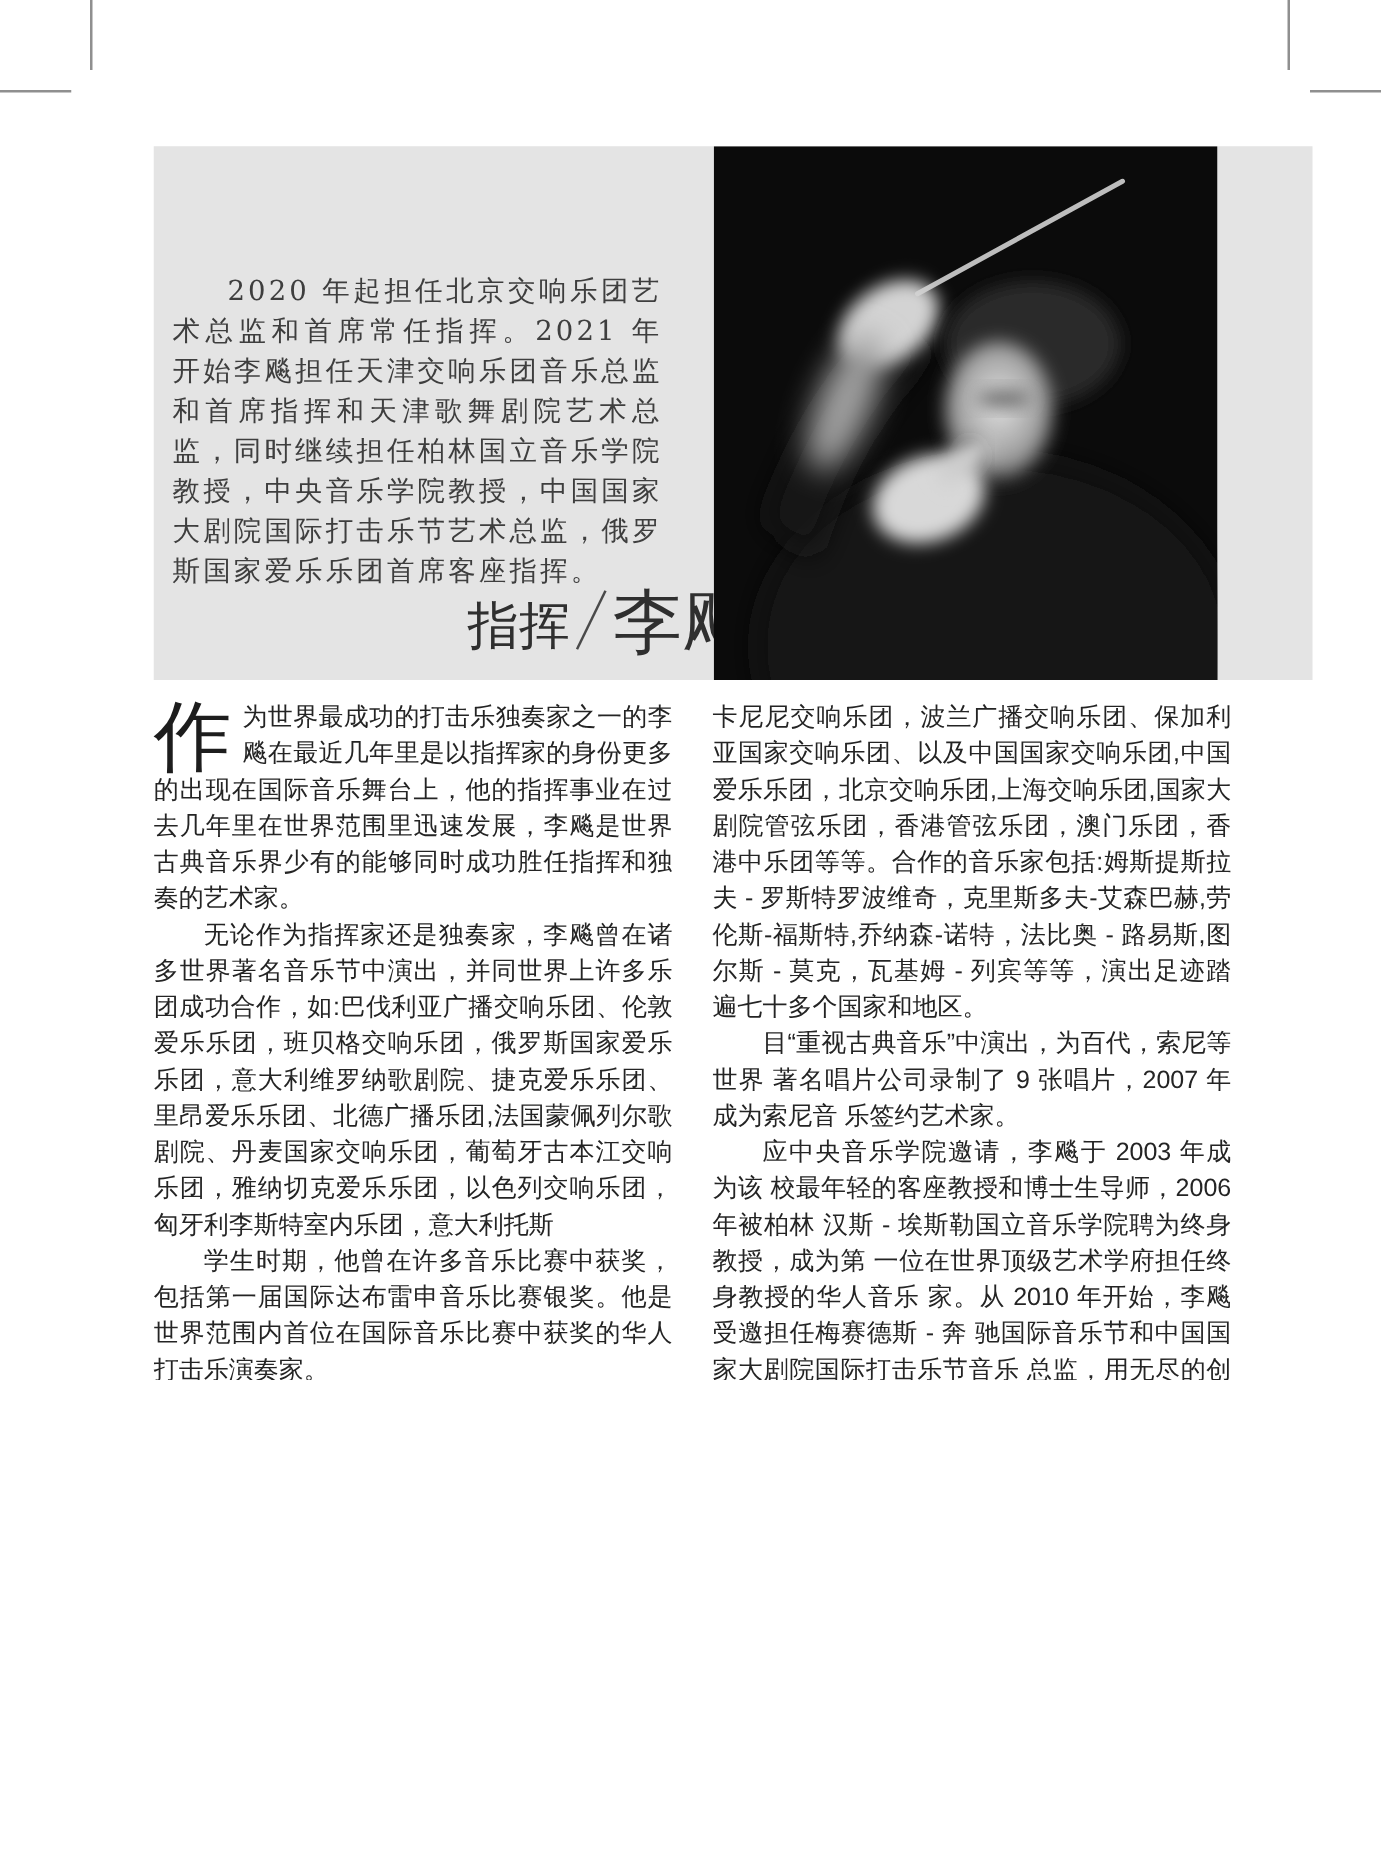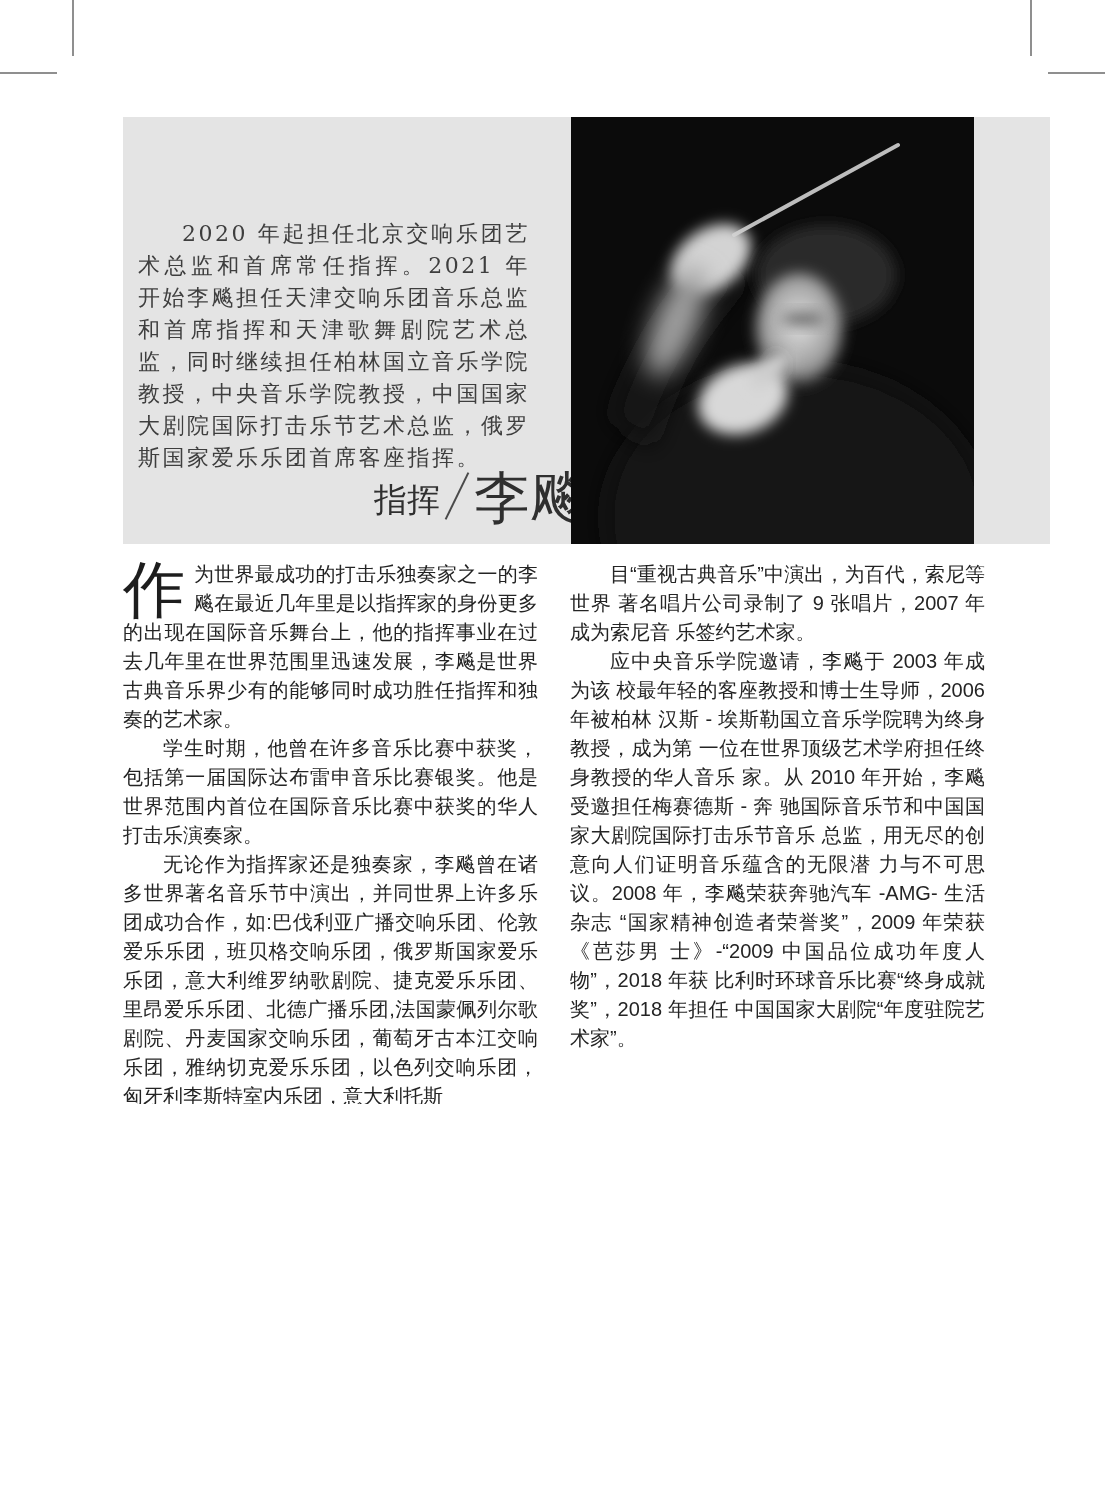--- a/index.html
+++ b/index.html
@@ -30,21 +30,21 @@
     text-indent:2em;
     color:#3e3e3e;
     text-align:justify;
   }
   
   .title{
     position:absolute;left:374px;top:470px;
     display:flex;align-items:flex-end;
     color:#2f2f2f;
   }
-  .title .role{font-size:33px;line-height:31px;padding-bottom:4px;font-family:Liberation Serif, serif;}
+  .title .role{font-size:41px;line-height:31px;padding-bottom:4px;}
   .title .slash{
     width:2px;height:52px;background:#4a4a4a;
     transform:rotate(26deg);
     margin:0 16px -2px 16px;
   }
   .title .name{font-size:56px;line-height:44px;}
   
   .photo{
     position:absolute;left:571px;top:117px;
     width:403px;height:427px;
@@ -132,24 +132,25 @@
 
       <ellipse cx="172" cy="282" rx="46" ry="34" transform="rotate(-20 172 282)" fill="#d8d8d8" filter="url(#soft)"></ellipse>
 
       <ellipse cx="200" cy="252" rx="26" ry="12" transform="rotate(-40 200 252)" fill="#cfcfcf" filter="url(#soft)"></ellipse>
     </svg>
   </div>
 
   <div class="content">
     <div class="col">
       <p><span class="dropcap">作</span><span>为世界最成功的打击乐独奏家之一的李飚在最近几年里是以指挥家的身份更多的出现在国际音乐舞台上，他的指挥事业在过去几年里在世界范围里迅速发展，李飚是世界古典音乐界少有的能够同时成功胜任指挥和独奏的艺术家。</span></p>
+      <p class="indent">无论作为指挥家还是独奏家，李飚曾在诸多世界著名音乐节中演出，并同世界上许多乐团成功合作，如:巴伐利亚广播交响乐团、伦敦爱乐乐团，班贝格交响乐团，俄罗斯国家爱乐乐团，意大利维罗纳歌剧院、捷克爱乐乐团、里昂爱乐乐团、北德广播乐团,法国蒙佩列尔歌剧院、丹麦国家交响乐团，葡萄牙古本江交响乐团，雅纳切克爱乐乐团，以色列交响乐团，匈牙利李斯特室内乐团，意大利托斯</p>
       <p class="indent">学生时期，他曾在许多音乐比赛中获奖，包括第一届国际达布雷申音乐比赛银奖。他是世界范围内首位在国际音乐比赛中获奖的华人打击乐演奏家。</p>
-      <p class="indent">无论作为指挥家还是独奏家，李飚曾在诸多世界著名音乐节中演出，并同世界上许多乐团成功合作，如:巴伐利亚广播交响乐团、伦敦爱乐乐团，班贝格交响乐团，俄罗斯国家爱乐乐团，意大利维罗纳歌剧院、捷克爱乐乐团、里昂爱乐乐团、北德广播乐团,法国蒙佩列尔歌剧院、丹麦国家交响乐团，葡萄牙古本江交响乐团，雅纳切克爱乐乐团，以色列交响乐团，匈牙利李斯特室内乐团，意大利托斯</p>
     </div>
     <div class="col">
+      <p>卡尼尼交响乐团，波兰广播交响乐团、保加利亚国家交响乐团、以及中国国家交响乐团,中国爱乐乐团，北京交响乐团,上海交响乐团,国家大剧院管弦乐团，香港管弦乐团，澳门乐团，香港中乐团等等。合作的音乐家包括:姆斯提斯拉夫 - 罗斯特罗波维奇，克里斯多夫-艾森巴赫,劳伦斯-福斯特,乔纳森-诺特，法比奥 - 路易斯,图尔斯 - 莫克，瓦基姆 - 列宾等等，演出足迹踏遍七十多个国家和地区。</p>
       <p class="indent">目“重视古典音乐”中演出，为百代，索尼等世界 著名唱片公司录制了 9 张唱片，2007 年成为索尼音 乐签约艺术家。</p>
       <p class="indent">应中央音乐学院邀请，李飚于 2003 年成为该 校最年轻的客座教授和博士生导师，2006 年被柏林 汉斯 - 埃斯勒国立音乐学院聘为终身教授，成为第 一位在世界顶级艺术学府担任终身教授的华人音乐 家。从 2010 年开始，李飚受邀担任梅赛德斯 - 奔 驰国际音乐节和中国国家大剧院国际打击乐节音乐 总监，用无尽的创意向人们证明音乐蕴含的无限潜 力与不可思议。2008 年，李飚荣获奔驰汽车 -AMG- 生活杂志 “国家精神创造者荣誉奖”，2009 年荣获《芭莎男 士》-“2009 中国品位成功年度人物”，2018 年获 比利时环球音乐比赛“终身成就奖”，2018 年担任 中国国家大剧院“年度驻院艺术家”。</p>
     </div>
   </div>
 
   <div class="page-number">2</div>
 
 </div>
 
 </body></html>

